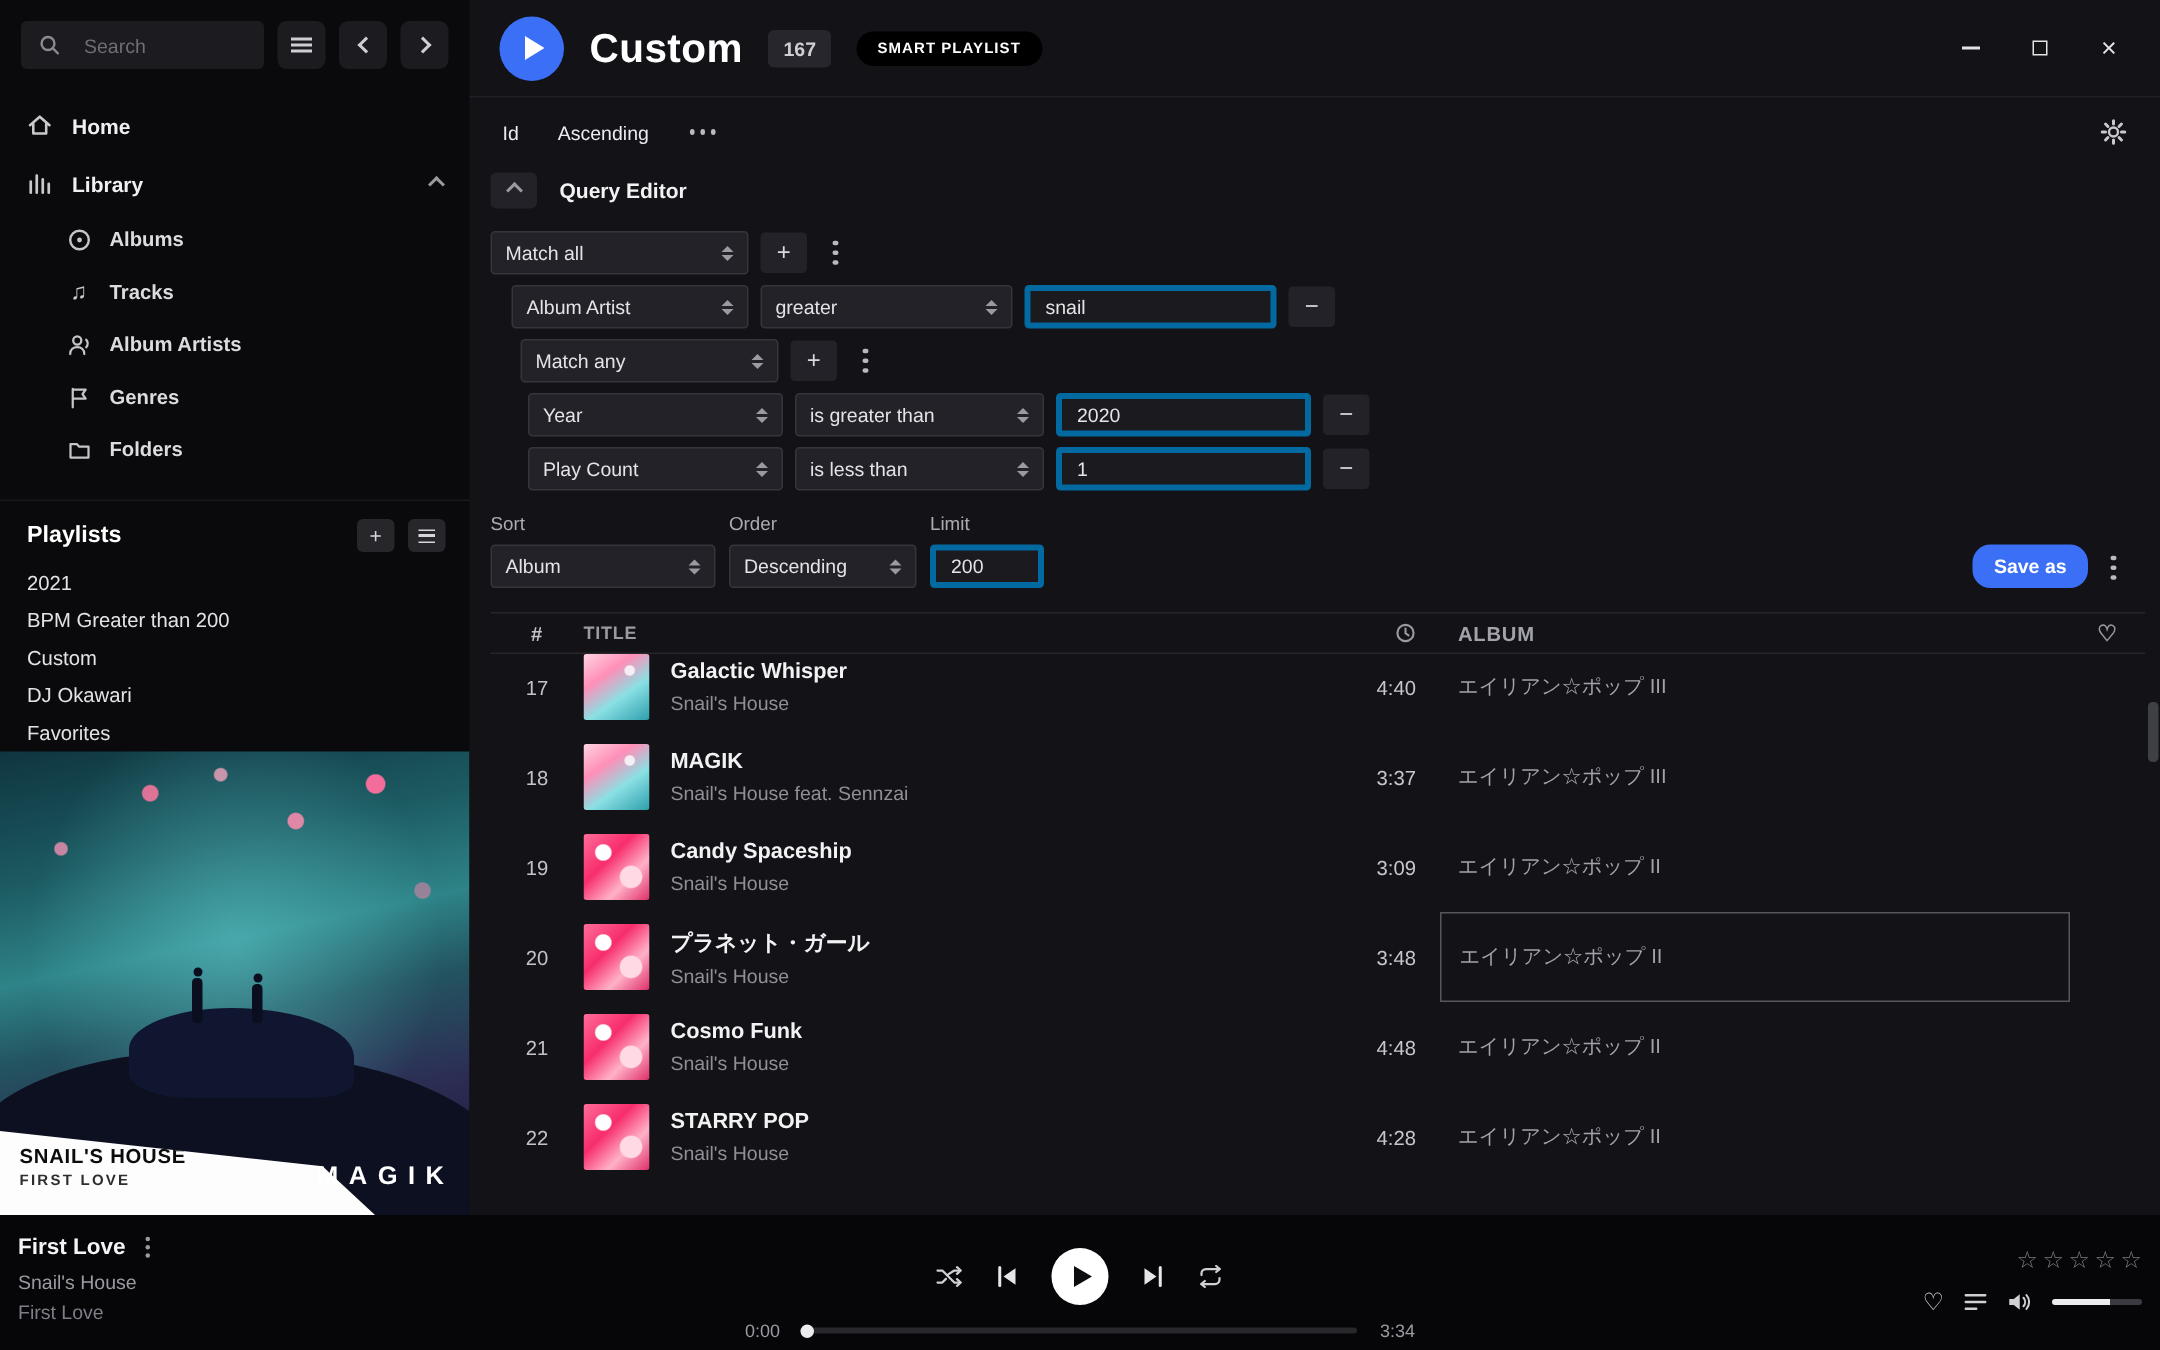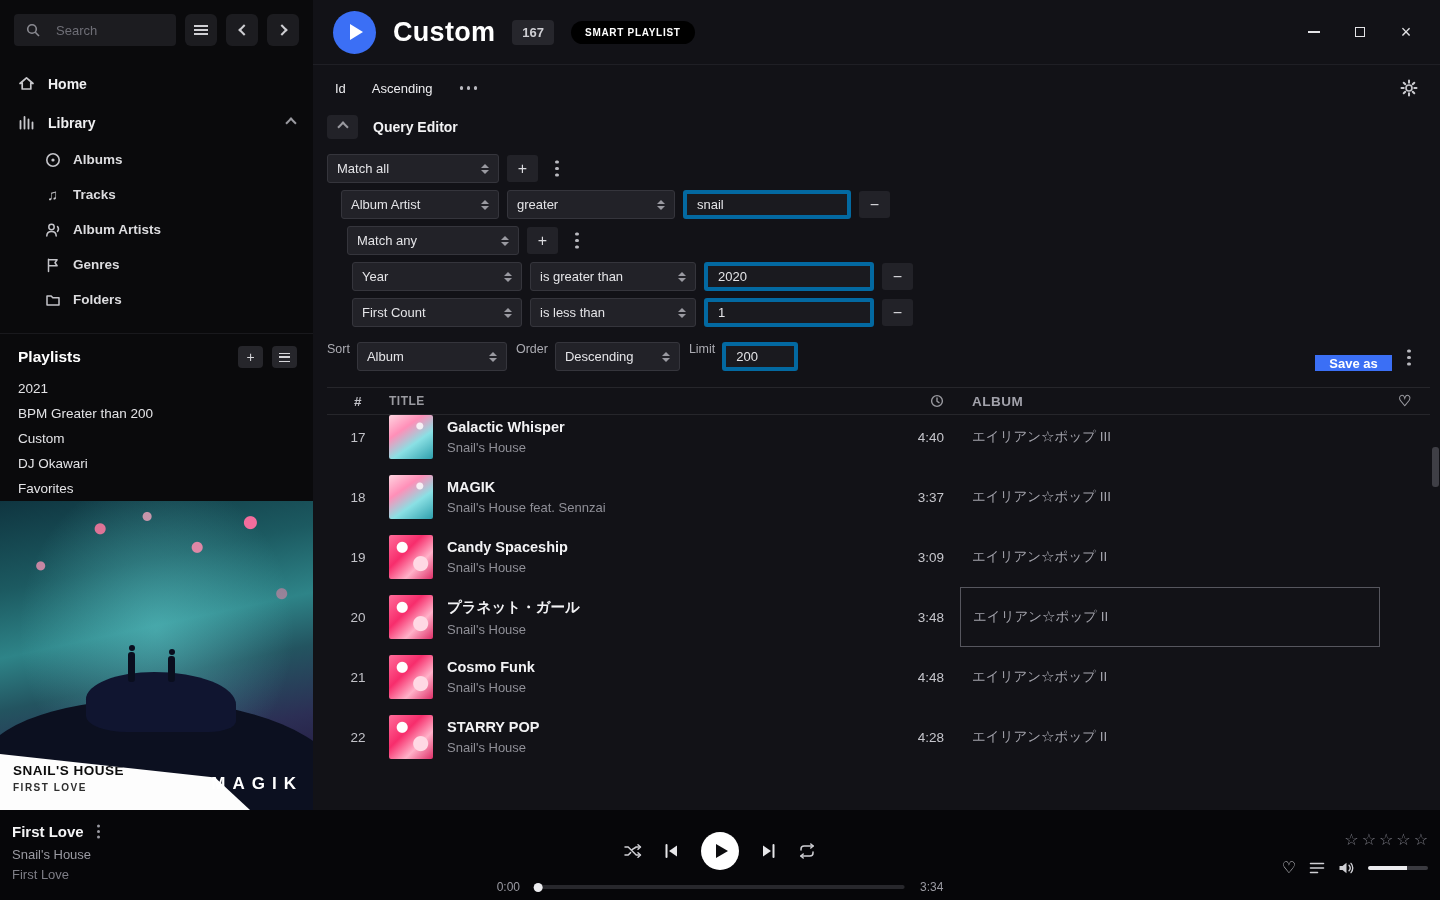--- a/index.html
+++ b/index.html
@@ -90,24 +90,24 @@
   .updown { display:flex; flex-direction:column; gap:2px; margin-left:8px; }
   .tri-u { width:0; height:0; border-left:4px solid transparent; border-right:4px solid transparent; border-bottom:4px solid #9a9aa1; }
   .tri-d { width:0; height:0; border-left:4px solid transparent; border-right:4px solid transparent; border-top:4px solid #9a9aa1; }
   .text-input { height:29px; background:#1a1a1f; border:4px solid #0369a1; border-radius:3px; color:#e4e4e7; font-size:13px; padding:0 10px; outline:none; font-family:"Liberation Sans",sans-serif; }
   .mini-btn { width:31px; height:27px; background:#222228; border-radius:3px; display:flex; align-items:center; justify-content:center; color:#dadade; font-size:16px; cursor:pointer; }
   .ghost-btn { width:22px; height:27px; display:flex; align-items:center; justify-content:center; cursor:pointer; }
   .w-match { width:172px; } .w-f1 { width:158px; } .w-o1 { width:168px; } .w-v1 { width:168px; }
   .w-f2 { width:170px; } .w-o2 { width:166px; } .w-v2 { width:170px; }
 
   .sort-row { display:flex; align-items:flex-end; padding:8px 20px 0 14px; }
-  .sort-col { display:flex; flex-direction:row; gap:7px; margin-right:9px; }
+  .sort-col { display:flex; flex-direction:column; gap:7px; margin-right:9px; }
   .sort-label { font-size:12.5px; color:#ababb2; }
   .w-sort { width:150px; } .w-order { width:125px; } .w-limit { width:76px; }
-  .save-btn { margin-left:auto; height:16px; width:77px; background:#3b6ff5; border:none; border-radius:0; color:#fff; font-size:13px; font-weight:700; cursor:pointer; font-family:"Liberation Sans",sans-serif; }
+  .save-btn { margin-left:auto; height:29px; width:77px; background:#3b6ff5; border:none; border-radius:12px; color:#fff; font-size:13px; font-weight:700; cursor:pointer; font-family:"Liberation Sans",sans-serif; }
   .sort-row .ghost-btn { margin-left:6px; }
 
   
   .tracklist { flex:1; overflow:hidden; margin-top:16px; position:relative; }
   .t-grid { display:grid; grid-template-columns:62px 1fr 86px 420px 50px; align-items:center; }
   .t-head { height:28px; border-top:1px solid #26262b; border-bottom:1px solid #26262b; color:#9a9aa0; font-size:12px; font-weight:700; letter-spacing:.5px; margin:0 10px 0 14px; position:relative; z-index:2; background:#121217; }
   .t-head .c-num { text-align:center; }
   .t-head .c-dur { display:flex; justify-content:flex-end; padding-right:16px; }
   .t-head .c-album { padding-left:12px; }
   .t-head .c-fav { display:flex; justify-content:center; color:#9a9aa0; font-size:15px; }
@@ -370,21 +370,21 @@
               <span class="tri-u"></span>
               <span class="tri-d"></span>
             </span>
         </div>
         <input class="text-input w-v2" value="2020" style="">
         <span class="mini-btn">−</span>
       </div>
 
       <div class="rule-row ind3">
         <div class="select w-f2">
-          <span>First Count</span>
+          <span>Play Count</span>
           <span class="updown">
               <span class="tri-u"></span>
               <span class="tri-d"></span>
             </span>
         </div>
         <div class="select w-o2">
           <span>is less than</span>
           <span class="updown">
               <span class="tri-u"></span>
               <span class="tri-d"></span>

